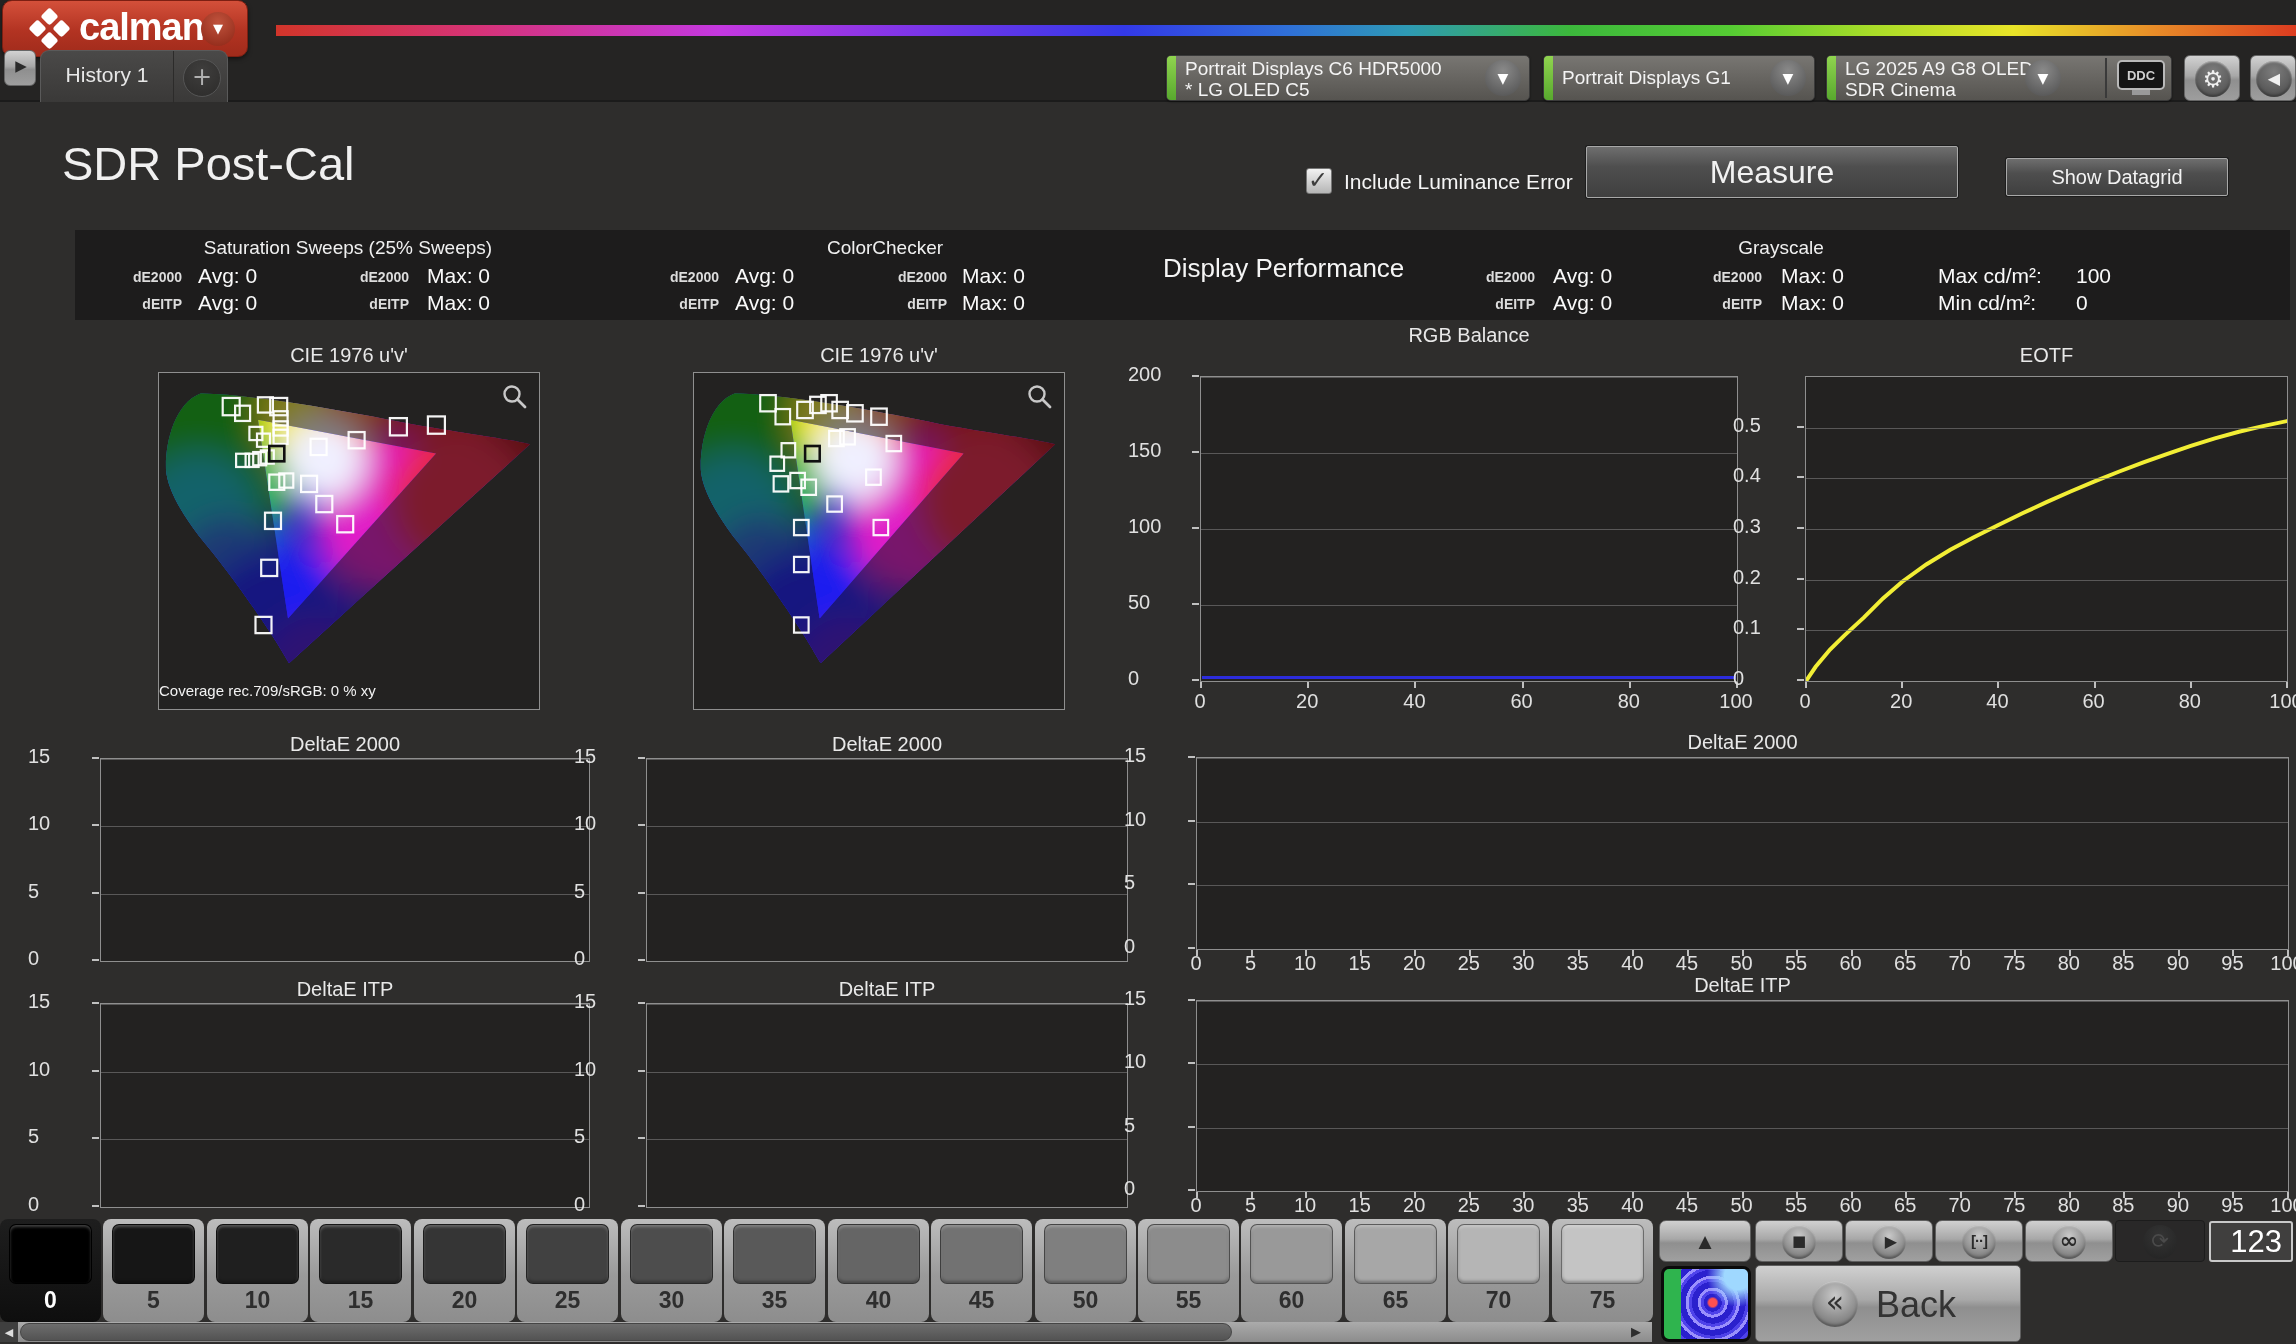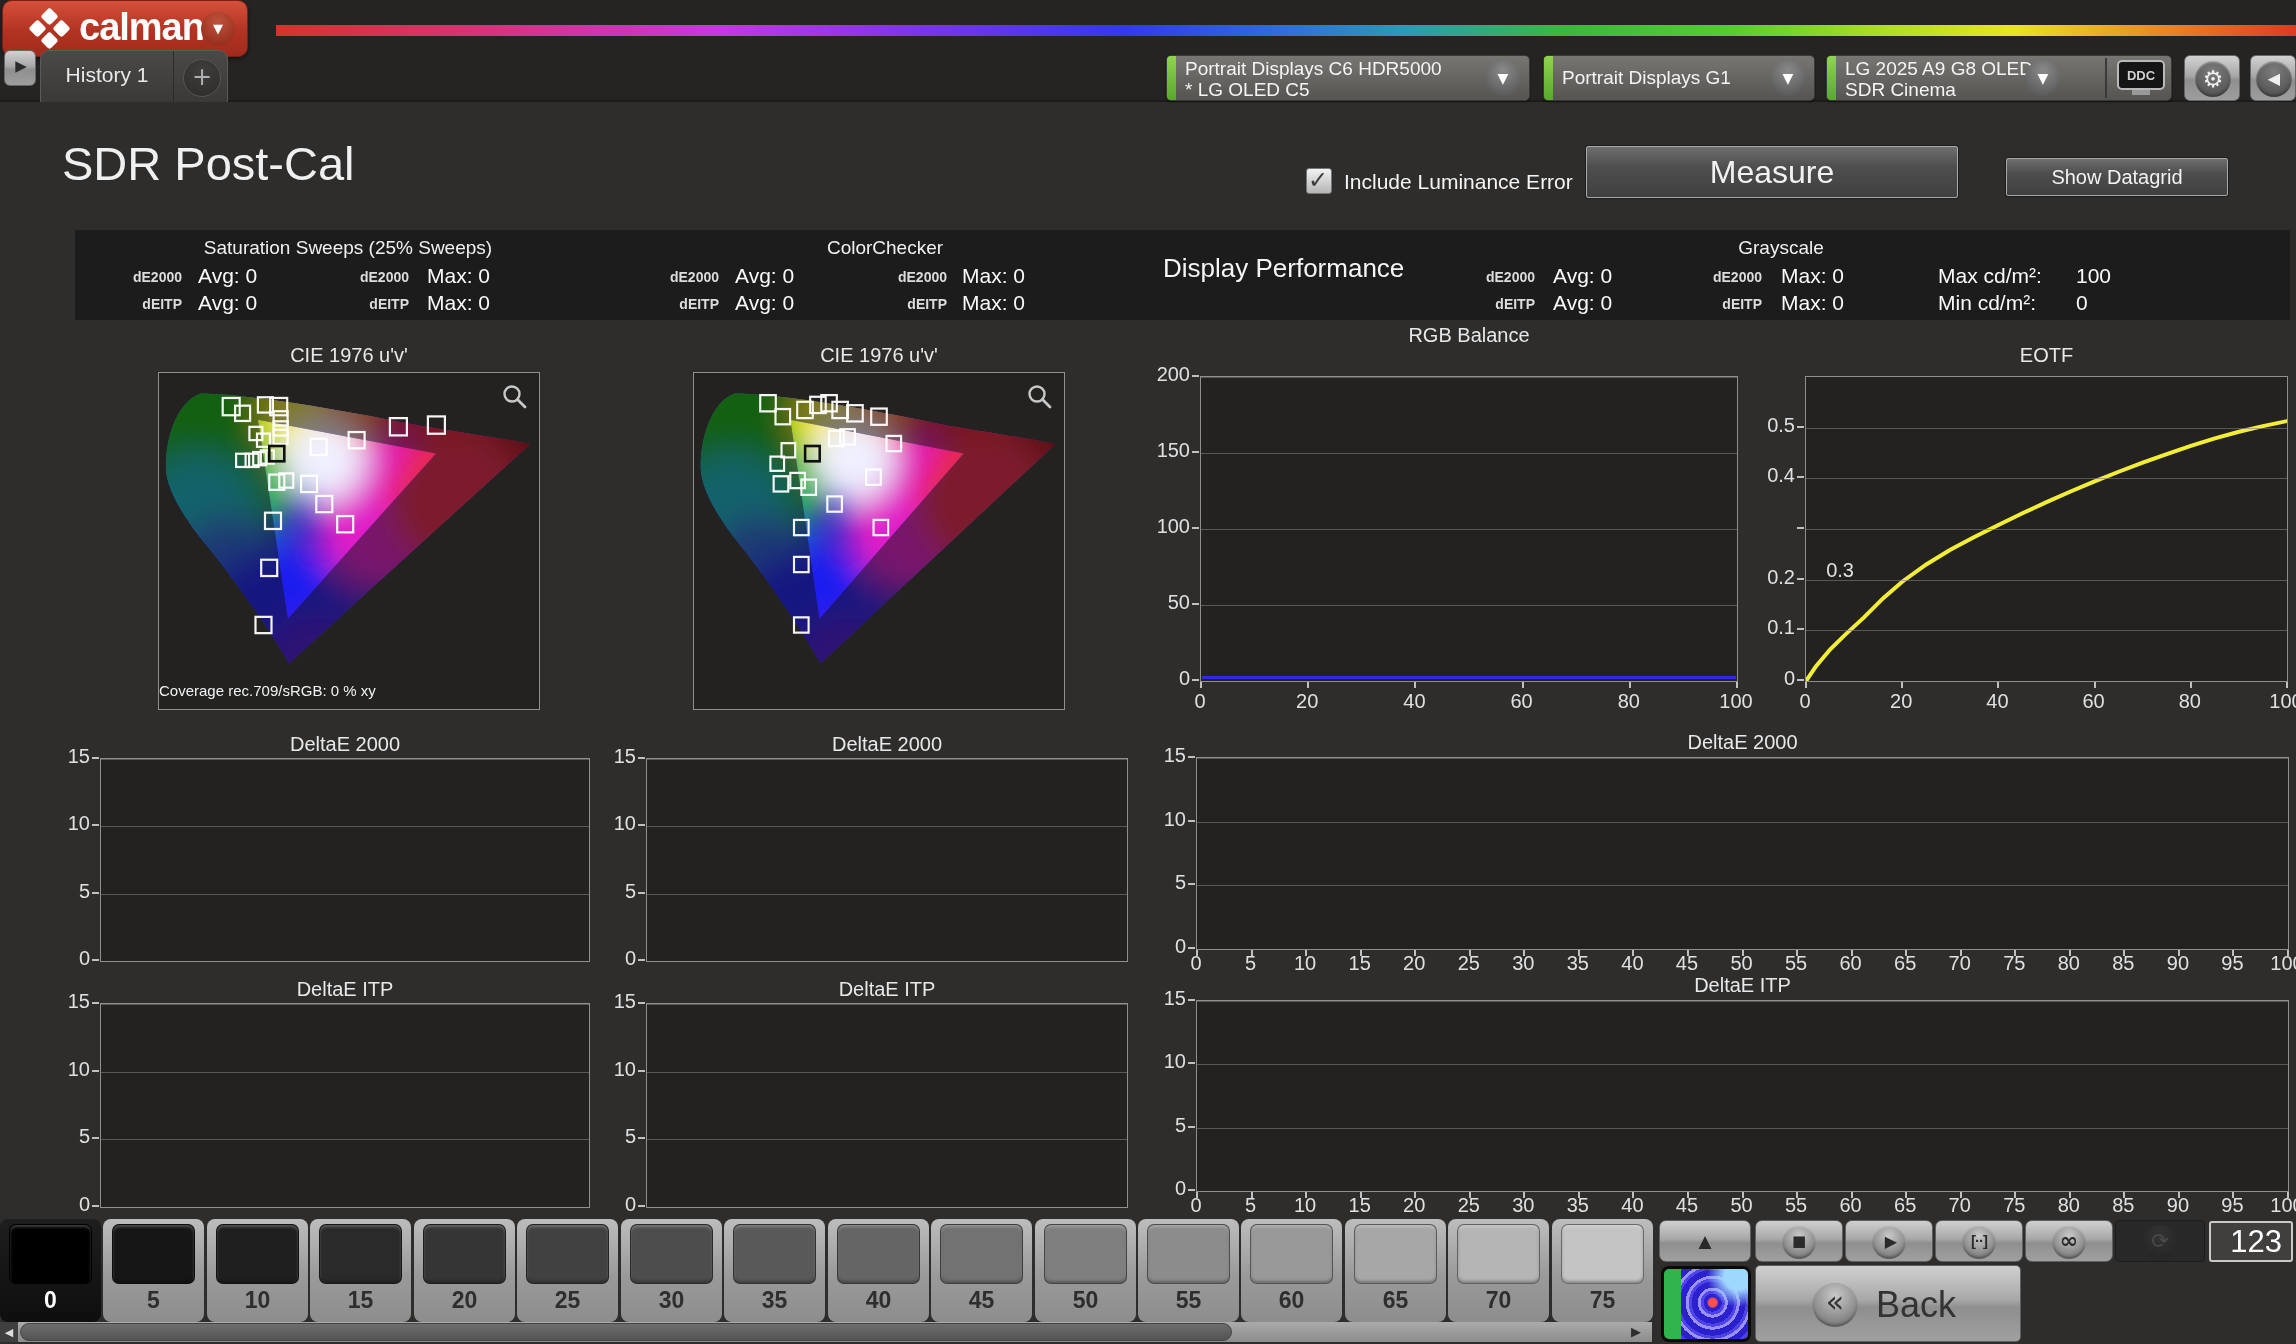--- a/index.html
+++ b/index.html
@@ -35,21 +35,21 @@
   .title{font-size:47px;font-weight:500;color:#f0f0f0;}
   .bigbtn{background:linear-gradient(180deg,#6e6e6e,#4e4e4e 40%,#3f3f3f);border:1px solid #a8a8a8;border-radius:2px;
     color:#f2f2f2;text-align:center;box-shadow:0 0 0 1px #1d1d1d;}
   .statsband{left:75px;top:230px;width:2215px;height:90px;background:#1d1c1c;}
   .shead{font-size:19px;color:#f0f0f0;text-align:center;}
   .slab{font-size:14px;font-weight:bold;color:#dcdcdc;text-align:right;}
   .sval{font-size:21px;color:#fafafa;}
   .ctitle{font-size:20px;color:#e8e8e8;text-align:center;}
   .frame{border:1px solid #8f8f8f;background:#232221;}
   .gline{position:absolute;left:0;right:0;height:1px;background:#7d7d7d;opacity:.6;}
-  .ylab{font-size:20px;color:#e0e0e0;text-align:right;}
+  .ylab{font-size:20px;color:#e0e0e0;}
   .xlab{font-size:20px;color:#e0e0e0;text-align:center;width:70px;margin-left:-35px;}
   .coverage{position:absolute;left:0;right:0;bottom:10px;font-size:15px;color:#f2f2f2;}
   .silver{background:linear-gradient(180deg,#d0d0d0,#a8a8a8 45%,#8f8f8f 55%,#a0a0a0);border:1px solid #5f5f5f;border-radius:7px;}
   .stepbtn{position:absolute;top:0;height:103px;border-radius:8px;}
   .stepbtn .sw{position:absolute;left:9px;right:9px;top:5px;height:58px;border-radius:7px;border:1px solid rgba(0,0,0,.45);
     box-shadow:inset 0 2px 3px rgba(255,255,255,.25),inset 0 -2px 3px rgba(0,0,0,.3);}
   .stepbtn .lb{position:absolute;left:0;right:0;bottom:8px;text-align:center;font-size:23px;font-weight:bold;}
   .glyph-dark{color:#2b2b2b;}
   .counter{background:#403f3e;border:2px solid #c9c9c9;border-radius:3px;color:#fff;font-size:31px;text-align:right;padding-right:9px;line-height:38px;}
   .navbtn{font-size:36px;color:#333;}
@@ -476,21 +476,21 @@
     <div style="left: 1736px; top: 682px; width: 2px; height: 6px; background: rgb(192, 192, 192); position: absolute; box-sizing: border-box;"></div>
     <div class="frame" style="left: 1805px; top: 376px; width: 483px; height: 306px; position: absolute; box-sizing: border-box;"><div class="gline" style="top: 253.333px; position: absolute; box-sizing: border-box;"></div><div class="gline" style="top: 202.667px; position: absolute; box-sizing: border-box;"></div><div class="gline" style="top: 152px; position: absolute; box-sizing: border-box;"></div><div class="gline" style="top: 101.333px; position: absolute; box-sizing: border-box;"></div><div class="gline" style="top: 50.6667px; position: absolute; box-sizing: border-box;"></div><svg width="100%" height="100%" viewBox="0 0 483 306" preserveAspectRatio="none">
         <polyline points="0,306 9.66,291.72 24.150000000000002,274.38 38.64,260.1 57.96,242.25 77.28,222.87 96.60000000000001,206.03999999999996 120.75,188.7 144.9,173.91 169.04999999999998,161.16 193.20000000000002,148.92000000000002 217.35,137.18999999999997 241.5,125.97 265.65000000000003,115.25999999999999 289.8,105.05999999999997 313.95,95.37 338.09999999999997,86.19 362.25,77.51999999999998 386.40000000000003,69.35999999999996 410.55,61.71000000000001 434.7,55.079999999999984 458.84999999999997,49.46999999999997 483,44.36999999999995" fill="none" stroke="#f2ee35" stroke-width="4" stroke-linecap="round"></polyline>
       </svg></div>
     <div class="ylab" style="left: 1733px; top: 667px; width: 62px; position: absolute; box-sizing: border-box;">0</div>
     <div style="left: 1797px; top: 679px; width: 7px; height: 2px; background: rgb(192, 192, 192); position: absolute; box-sizing: border-box;"></div>
     <div class="ylab" style="left: 1733px; top: 616.333px; width: 62px; position: absolute; box-sizing: border-box;">0.1</div>
     <div style="left: 1797px; top: 628.333px; width: 7px; height: 2px; background: rgb(192, 192, 192); position: absolute; box-sizing: border-box;"></div>
     <div class="ylab" style="left: 1733px; top: 565.667px; width: 62px; position: absolute; box-sizing: border-box;">0.2</div>
     <div style="left: 1797px; top: 577.667px; width: 7px; height: 2px; background: rgb(192, 192, 192); position: absolute; box-sizing: border-box;"></div>
-    <div class="ylab" style="left: 1792px; top: 515px; width: 62px; position: absolute; box-sizing: border-box; margin-top: 44px;">0.3</div>
+    <div class="ylab" style="left: 1733px; top: 515px; width: 62px; position: absolute; box-sizing: border-box;">0.3</div>
     <div style="left: 1797px; top: 527px; width: 7px; height: 2px; background: rgb(192, 192, 192); position: absolute; box-sizing: border-box;"></div>
     <div class="ylab" style="left: 1733px; top: 464.333px; width: 62px; position: absolute; box-sizing: border-box;">0.4</div>
     <div style="left: 1797px; top: 476.333px; width: 7px; height: 2px; background: rgb(192, 192, 192); position: absolute; box-sizing: border-box;"></div>
     <div class="ylab" style="left: 1733px; top: 413.667px; width: 62px; position: absolute; box-sizing: border-box;">0.5</div>
     <div style="left: 1797px; top: 425.667px; width: 7px; height: 2px; background: rgb(192, 192, 192); position: absolute; box-sizing: border-box;"></div>
     <div class="xlab" style="left: 1805px; top: 690px; width: 70px; text-align: center; position: absolute; box-sizing: border-box;">0</div>
     <div style="left: 1805px; top: 682px; width: 2px; height: 6px; background: rgb(192, 192, 192); position: absolute; box-sizing: border-box;"></div>
     <div class="xlab" style="left: 1901.2px; top: 690px; width: 70px; text-align: center; position: absolute; box-sizing: border-box;">20</div>
     <div style="left: 1901.2px; top: 682px; width: 2px; height: 6px; background: rgb(192, 192, 192); position: absolute; box-sizing: border-box;"></div>
     <div class="xlab" style="left: 1997.4px; top: 690px; width: 70px; text-align: center; position: absolute; box-sizing: border-box;">40</div>

